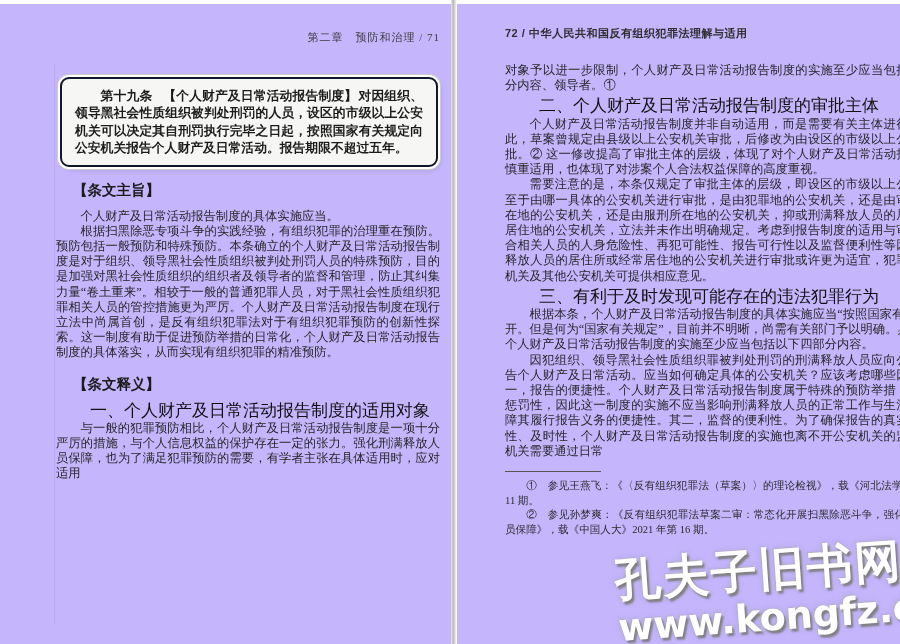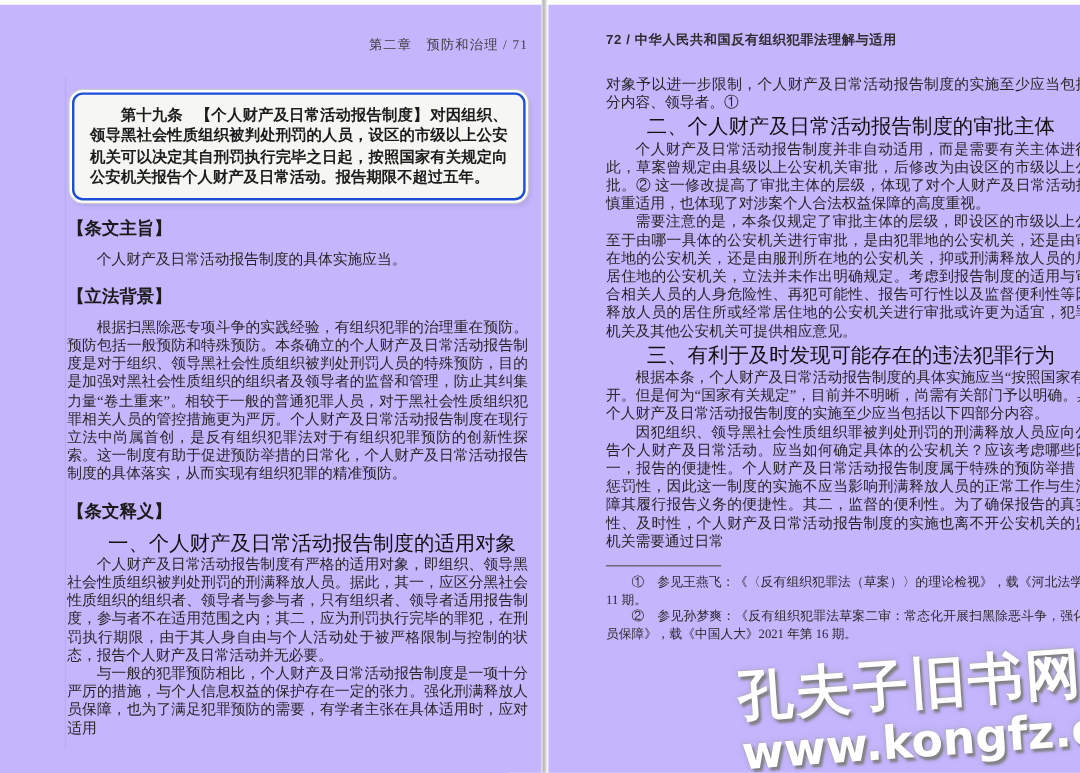--- a/index.html
+++ b/index.html
@@ -16,30 +16,30 @@
   .gutter{position:absolute;left:451px;top:0;width:5px;height:644px;
     background:linear-gradient(to right,#ececec,#b5b5b5 45%,#c9c9c9 60%,#f0f0f0);}
   .page-edge{position:absolute;left:54px;top:60px;width:1px;height:560px;background:rgba(0,0,0,0.05);}
 
   .rh-left{font-size:11px;color:#3d3d3d;text-align:right;letter-spacing:1px;}
   .rh-right{font-size:11px;font-weight:bold;color:#2e2e2e;
     font-family:"Liberation Sans","DejaVu Sans",sans-serif;letter-spacing:0.5px;}
 
   .statute-box{
     margin:32px 2px 0 4px;
-    border:2px solid #1d4ed8;border-radius:9px;background:#f6f6f4;
+    border:2px solid #0f172a;border-radius:9px;background:#f6f6f4;
     padding:9px 13px 7px;
     box-shadow:0 0 0 2px #ffffff,0 0 0 3px #cccccc,2px 3px 5px rgba(0,0,0,0.13);
   }
   .statute-text{margin:0;font-weight:bold;font-size:12.8px;line-height:17.4px;
     text-indent:2em;text-align:justify;color:#1c1c1c;}
   .art-no{margin-right:0.85em;}
   .art-title{margin-right:0.1em;}
 
-  .bhead{font-size:14.5px;font-weight:bold;color:#1b1b1b;margin:14px 0 9px;}
+  .bhead{font-size:14.5px;font-weight:bold;color:#1b1b1b;margin:14px 17px 9px;}
   .body-p{margin:0;font-size:12.3px;line-height:15.2px;text-align:justify;
     text-indent:2em;color:#272727;}
   .noindent{text-indent:0;}
   .subhead{font-size:17px;font-weight:normal;color:#111;
     font-family:"Liberation Sans","DejaVu Sans",sans-serif;
     margin:5px 0 3px;text-indent:2em;line-height:15.2px;}
   .itemhead{font-size:12.4px;font-style:italic;color:#1e1e1e;
     margin:4px 0 2px;text-indent:2em;line-height:15.2px;}
 
   .mt-first{margin-top:22px;}
@@ -63,26 +63,24 @@
 <div class="page page-left">
   <div class="rh-left">第二章　预防和治理 / 71</div>
 
   <div class="statute-box">
     <p class="statute-text"><span class="art-no">第十九条</span><span class="art-title">【个人财产及日常活动报告制度】</span><span class="art-body">对因组织、领导黑社会性质组织被判处刑罚的人员，设区的市级以上公安机关可以决定其自刑罚执行完毕之日起，按照国家有关规定向公安机关报告个人财产及日常活动。报告期限不超过五年。</span></p>
   </div>
 
   <div class="bhead">【条文主旨】</div>
   <p class="body-p">个人财产及日常活动报告制度的具体实施应当。</p>
 
-  <div class="bhead">【立法背景】</div>
   <p class="body-p">根据扫黑除恶专项斗争的实践经验，有组织犯罪的治理重在预防。预防包括一般预防和特殊预防。本条确立的个人财产及日常活动报告制度是对于组织、领导黑社会性质组织被判处刑罚人员的特殊预防，目的是加强对黑社会性质组织的组织者及领导者的监督和管理，防止其纠集力量“卷土重来”。相较于一般的普通犯罪人员，对于黑社会性质组织犯罪相关人员的管控措施更为严厉。个人财产及日常活动报告制度在现行立法中尚属首创，是反有组织犯罪法对于有组织犯罪预防的创新性探索。这一制度有助于促进预防举措的日常化，个人财产及日常活动报告制度的具体落实，从而实现有组织犯罪的精准预防。</p>
 
   <div class="bhead">【条文释义】</div>
   <div class="subhead">一、个人财产及日常活动报告制度的适用对象</div>
-  <p class="body-p">个人财产及日常活动报告制度有严格的适用对象，即组织、领导黑社会性质组织被判处刑罚的刑满释放人员。据此，其一，应区分黑社会性质组织的组织者、领导者与参与者，只有组织者、领导者适用报告制度，参与者不在适用范围之内；其二，应为刑罚执行完毕的罪犯，在刑罚执行期限，由于其人身自由与个人活动处于被严格限制与控制的状态，报告个人财产及日常活动并无必要。</p>
   <p class="body-p">与一般的犯罪预防相比，个人财产及日常活动报告制度是一项十分严厉的措施，与个人信息权益的保护存在一定的张力。强化刑满释放人员保障，也为了满足犯罪预防的需要，有学者主张在具体适用时，应对适用</p>
 
   <div class="page-edge"></div>
 </div>
 
 <div class="gutter"></div>
 
 <div class="page page-right">
   <div class="rh-right">72 / 中华人民共和国反有组织犯罪法理解与适用</div>
 

